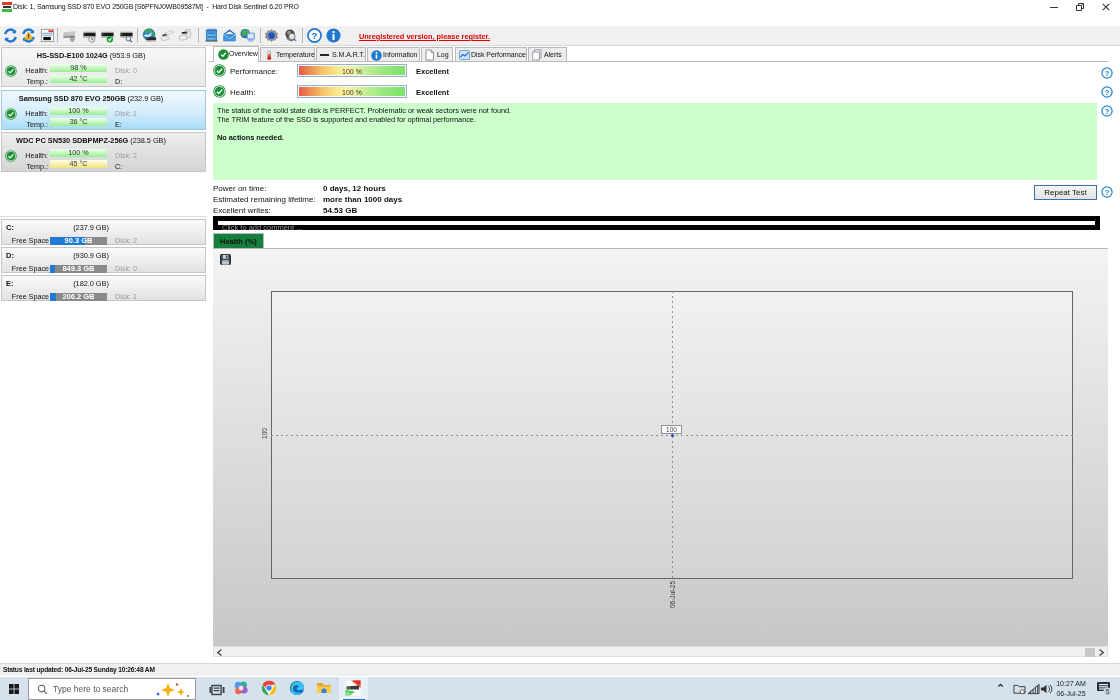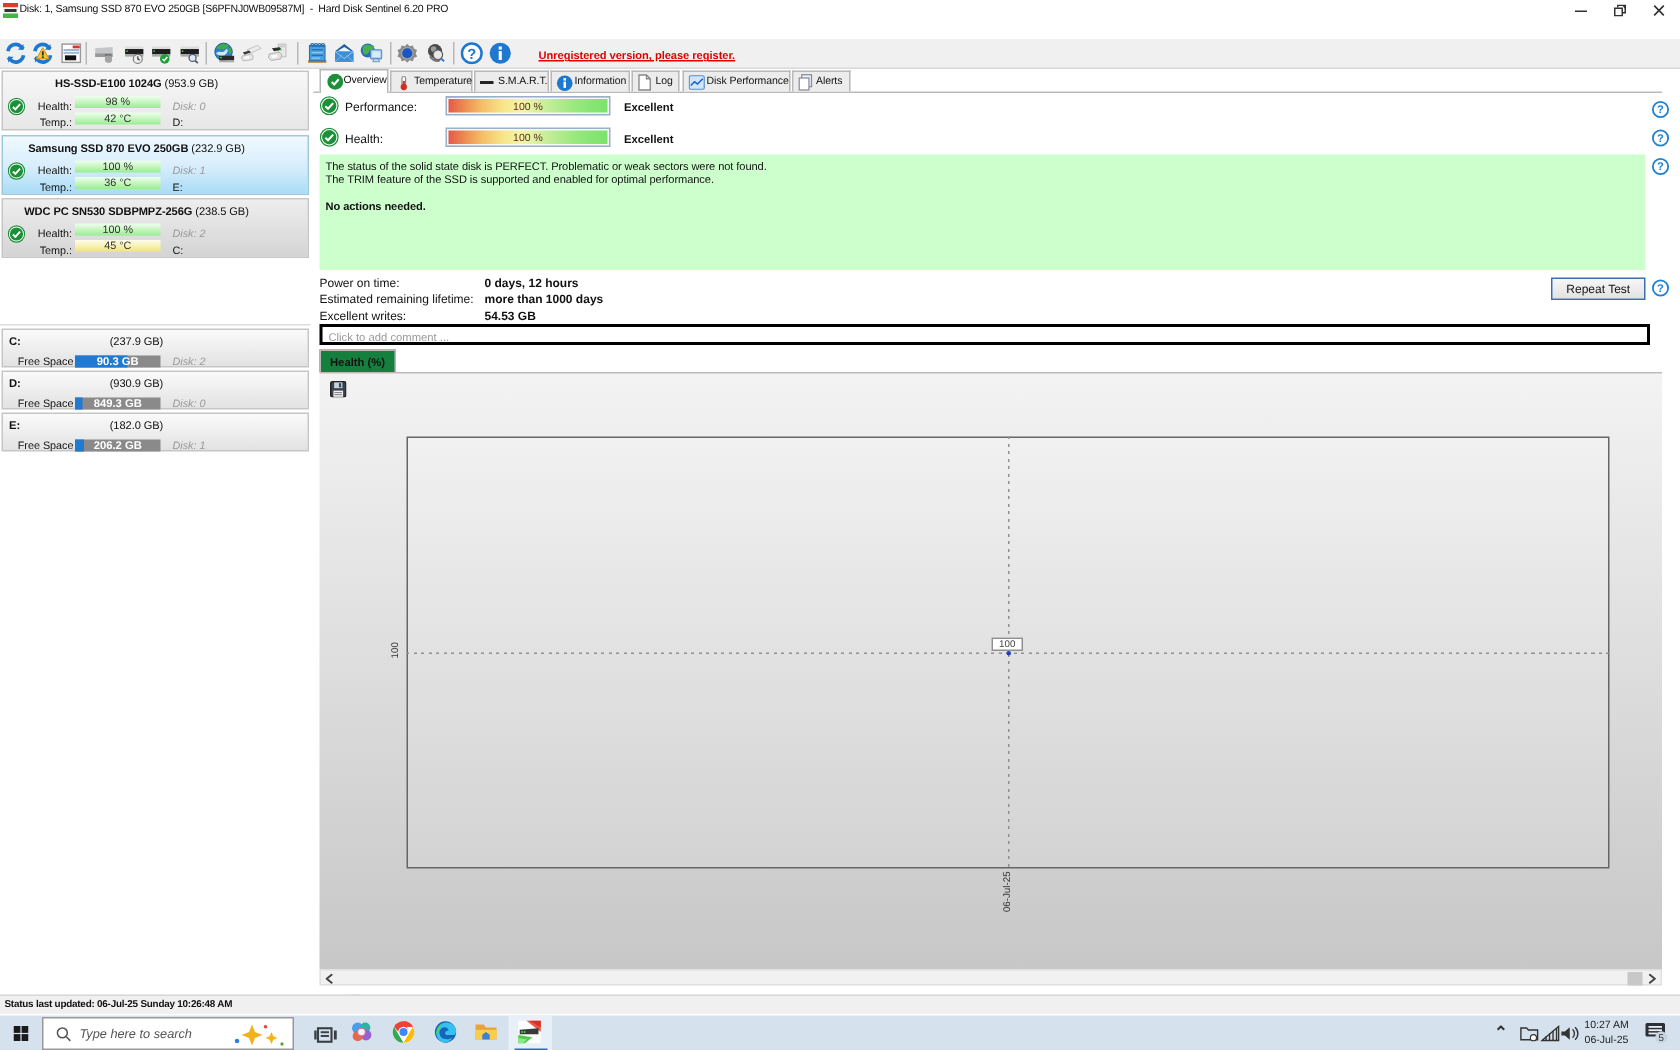--- a/index.html
+++ b/index.html
@@ -23,36 +23,36 @@
 #unreg { position:absolute; left:359px; top:6px; font-size:7.4px; font-weight:bold; color:#e00000; text-decoration:underline; letter-spacing:-0.02px; }
 
 
 #leftpanel { position:absolute; left:0; top:46px; width:240px; height:617px; background:#ffffff; border-right:6px solid #c2410c; }
 .diskentry { position:absolute; left:1px; width:205px; height:40px; border:1px solid #c6c6c6; }
 .de-title { position:absolute; left:0; width:178px; top:2.5px; text-align:center; font-size:7.4px; color:#111; white-space:nowrap; letter-spacing:-0.05px; }
 .de-row { position:absolute; font-size:7.2px; color:#111; white-space:nowrap; }
 .badge { position:absolute; left:3px; top:17px; width:12px; height:12px; }
 .hbar { position:absolute; width:57px; height:8px; font-size:7.2px; text-align:center; color:#333; line-height:8px; }
 .hbar-green { background:linear-gradient(180deg,#eeffee 0%,#ccf6c6 45%,#96ee90 100%); }
-.italic { font-style:italic; color:#9a9a9a;text-align:center; }
+.italic { color:#9a9a9a;text-align:center; }
 .partentry { position:absolute; left:1px; width:205px; height:26px; border:1px solid #c6c6c6; background:linear-gradient(#fafafa,#e2e2e2); }
 .fsbar { position:absolute; width:57px; height:8px; background:#8a8a8a; font-size:7.5px; font-weight:bold; color:#fff; text-align:center; line-height:8px; }
 .fsfill { position:absolute; left:0; top:0; bottom:0; background:#1f7ad4; }
 .fstext { position:absolute; left:0; right:0; top:0; }
 
 
 #rightpanel { position:absolute; left:209px; top:46px; width:911px; height:617px; background:#ffffff; }
 .tab { position:absolute; top:1px; height:14px; background:#ececec; border:1px solid #b9b9b9; border-bottom:none; padding:3px 0 0 15px; white-space:nowrap; font-size:7px; letter-spacing:-0.05px; color:#111; }
 .tab.active { background:#ffffff; height:16px; top:0px; z-index:3; font-weight:normal; }
 .tabline { position:absolute; left:0; top:15px; width:899px; height:1px; background:#b9b9b9; }
 .prow { position:absolute; font-size:8px; color:#111; }
 .gaugebar { position:absolute; width:110px; height:13px; border:1px solid #9ab0c8; background:linear-gradient(90deg,#e45448 0%,#ec8850 10%,#f4c068 22%,#f8e88c 36%,#f4f4a8 46%,#d8f0a0 56%,#b4ec90 68%,#98e87e 80%,#84e470 92%,#7ce26a 100%); box-shadow:inset 0 0 0 1px #f8f8f8; font-size:7px; text-align:center; line-height:13px; color:#5a3020; }
 #greenbox { position:absolute; left:4px; top:57px; width:884px; height:77px; background:#ccffcc; font-size:7.4px; letter-spacing:-0.05px; color:#111; }
 .inforow { position:absolute; font-size:8px; color:#111; }
-#commentbox { position:absolute; left:4px; top:170px; width:887px; height:14px; border:2px solid #000000; background:#fff; font-size:7.5px; color:#999; line-height:13px; padding-left:4px; }
+#commentbox { position:absolute; left:4px; top:170px; width:887px; height:14px; border:5px solid #000000; background:#fff; font-size:7.5px; color:#999; line-height:13px; padding-left:4px; }
 #repeatbtn { position:absolute; left:825px; top:139px; width:63px; height:15px; border:1px solid #3c6fb0; background:linear-gradient(#f6f6f6,#e2e2e2); font-size:8px; text-align:center; line-height:14px; color:#111; }
 .qmark { position:absolute; width:12px; height:12px; }
 
 
 #chartwrap { position:absolute; left:4px; top:187px; width:895px; height:424px; }
 #healthtab { position:absolute; left:0px; top:0px; height:15px; background:#15803d; border:1px solid #b9b9b9; border-bottom:none; padding:3px 6px 0 6px; font-size:7.5px; font-weight:bold; color:#111; z-index:2;}
 #chartpanel { position:absolute; left:0; top:15px; width:895px; height:398px; border-top:1px solid #b9b9b9; background:linear-gradient(#f3f3f3,#c7c7c7); }
 #plot { position:absolute; left:58px; top:42px; width:802px; height:288px; border:1px solid #666; background:linear-gradient(#f1f1f1,#d3d3d3); }
 #hscroll { position:absolute; left:0; top:413px; width:895px; height:11px; background:#f1f1f1; border:1px solid #e0e0e0; }
 
@@ -441,21 +441,21 @@
         <rect x="0" y="0" width="4.6" height="4.6" fill="#1a1a1a"></rect>
         <rect x="5.4" y="0" width="4.6" height="4.6" fill="#1a1a1a"></rect>
         <rect x="0" y="5.4" width="4.6" height="4.6" fill="#1a1a1a"></rect>
         <rect x="5.4" y="5.4" width="4.6" height="4.6" fill="#1a1a1a"></rect>
       </svg>
   <div id="searchbox">
     <svg class="abs" style="left:8px;top:5px" width="11" height="11" viewBox="0 0 12 12">
           <circle cx="5" cy="5" r="3.6" fill="none" stroke="#555" stroke-width="1.1"></circle>
           <path d="M7.8 7.8 l3 3" stroke="#555" stroke-width="1.1"></path>
         </svg>
-    <span class="abs" style="left:24px;top:5px;font-style:italic;">Type here to search</span>
+    <span class="abs" style="left:24px;top:5px;">Type here to search</span>
     <svg class="abs" style="left:125px;top:2px" width="38" height="18" viewBox="0 0 38 18">
           <path d="M14 2 L16 7 L21 9 L16 11 L14 16 L12 11 L7 9 L12 7 Z" fill="#f2b21d"></path>
           <path d="M27 7 L28.2 9.8 L31 11 L28.2 12.2 L27 15 L25.8 12.2 L23 11 L25.8 9.8 Z" fill="#f2b21d"></path>
           <circle cx="4" cy="13" r="1.5" fill="#2a7de1"></circle>
           <circle cx="23" cy="3.5" r="1.2" fill="#e2483d"></circle>
           <circle cx="34" cy="15" r="1.1" fill="#57a33d"></circle>
         </svg>
   </div>
   <svg class="tbicon" style="left:209px;top:5px" width="13" height="13" viewBox="0 0 16 16">
         <rect x="3" y="3.5" width="9" height="9" fill="none" stroke="#3a3f44" stroke-width="1.4"></rect>

